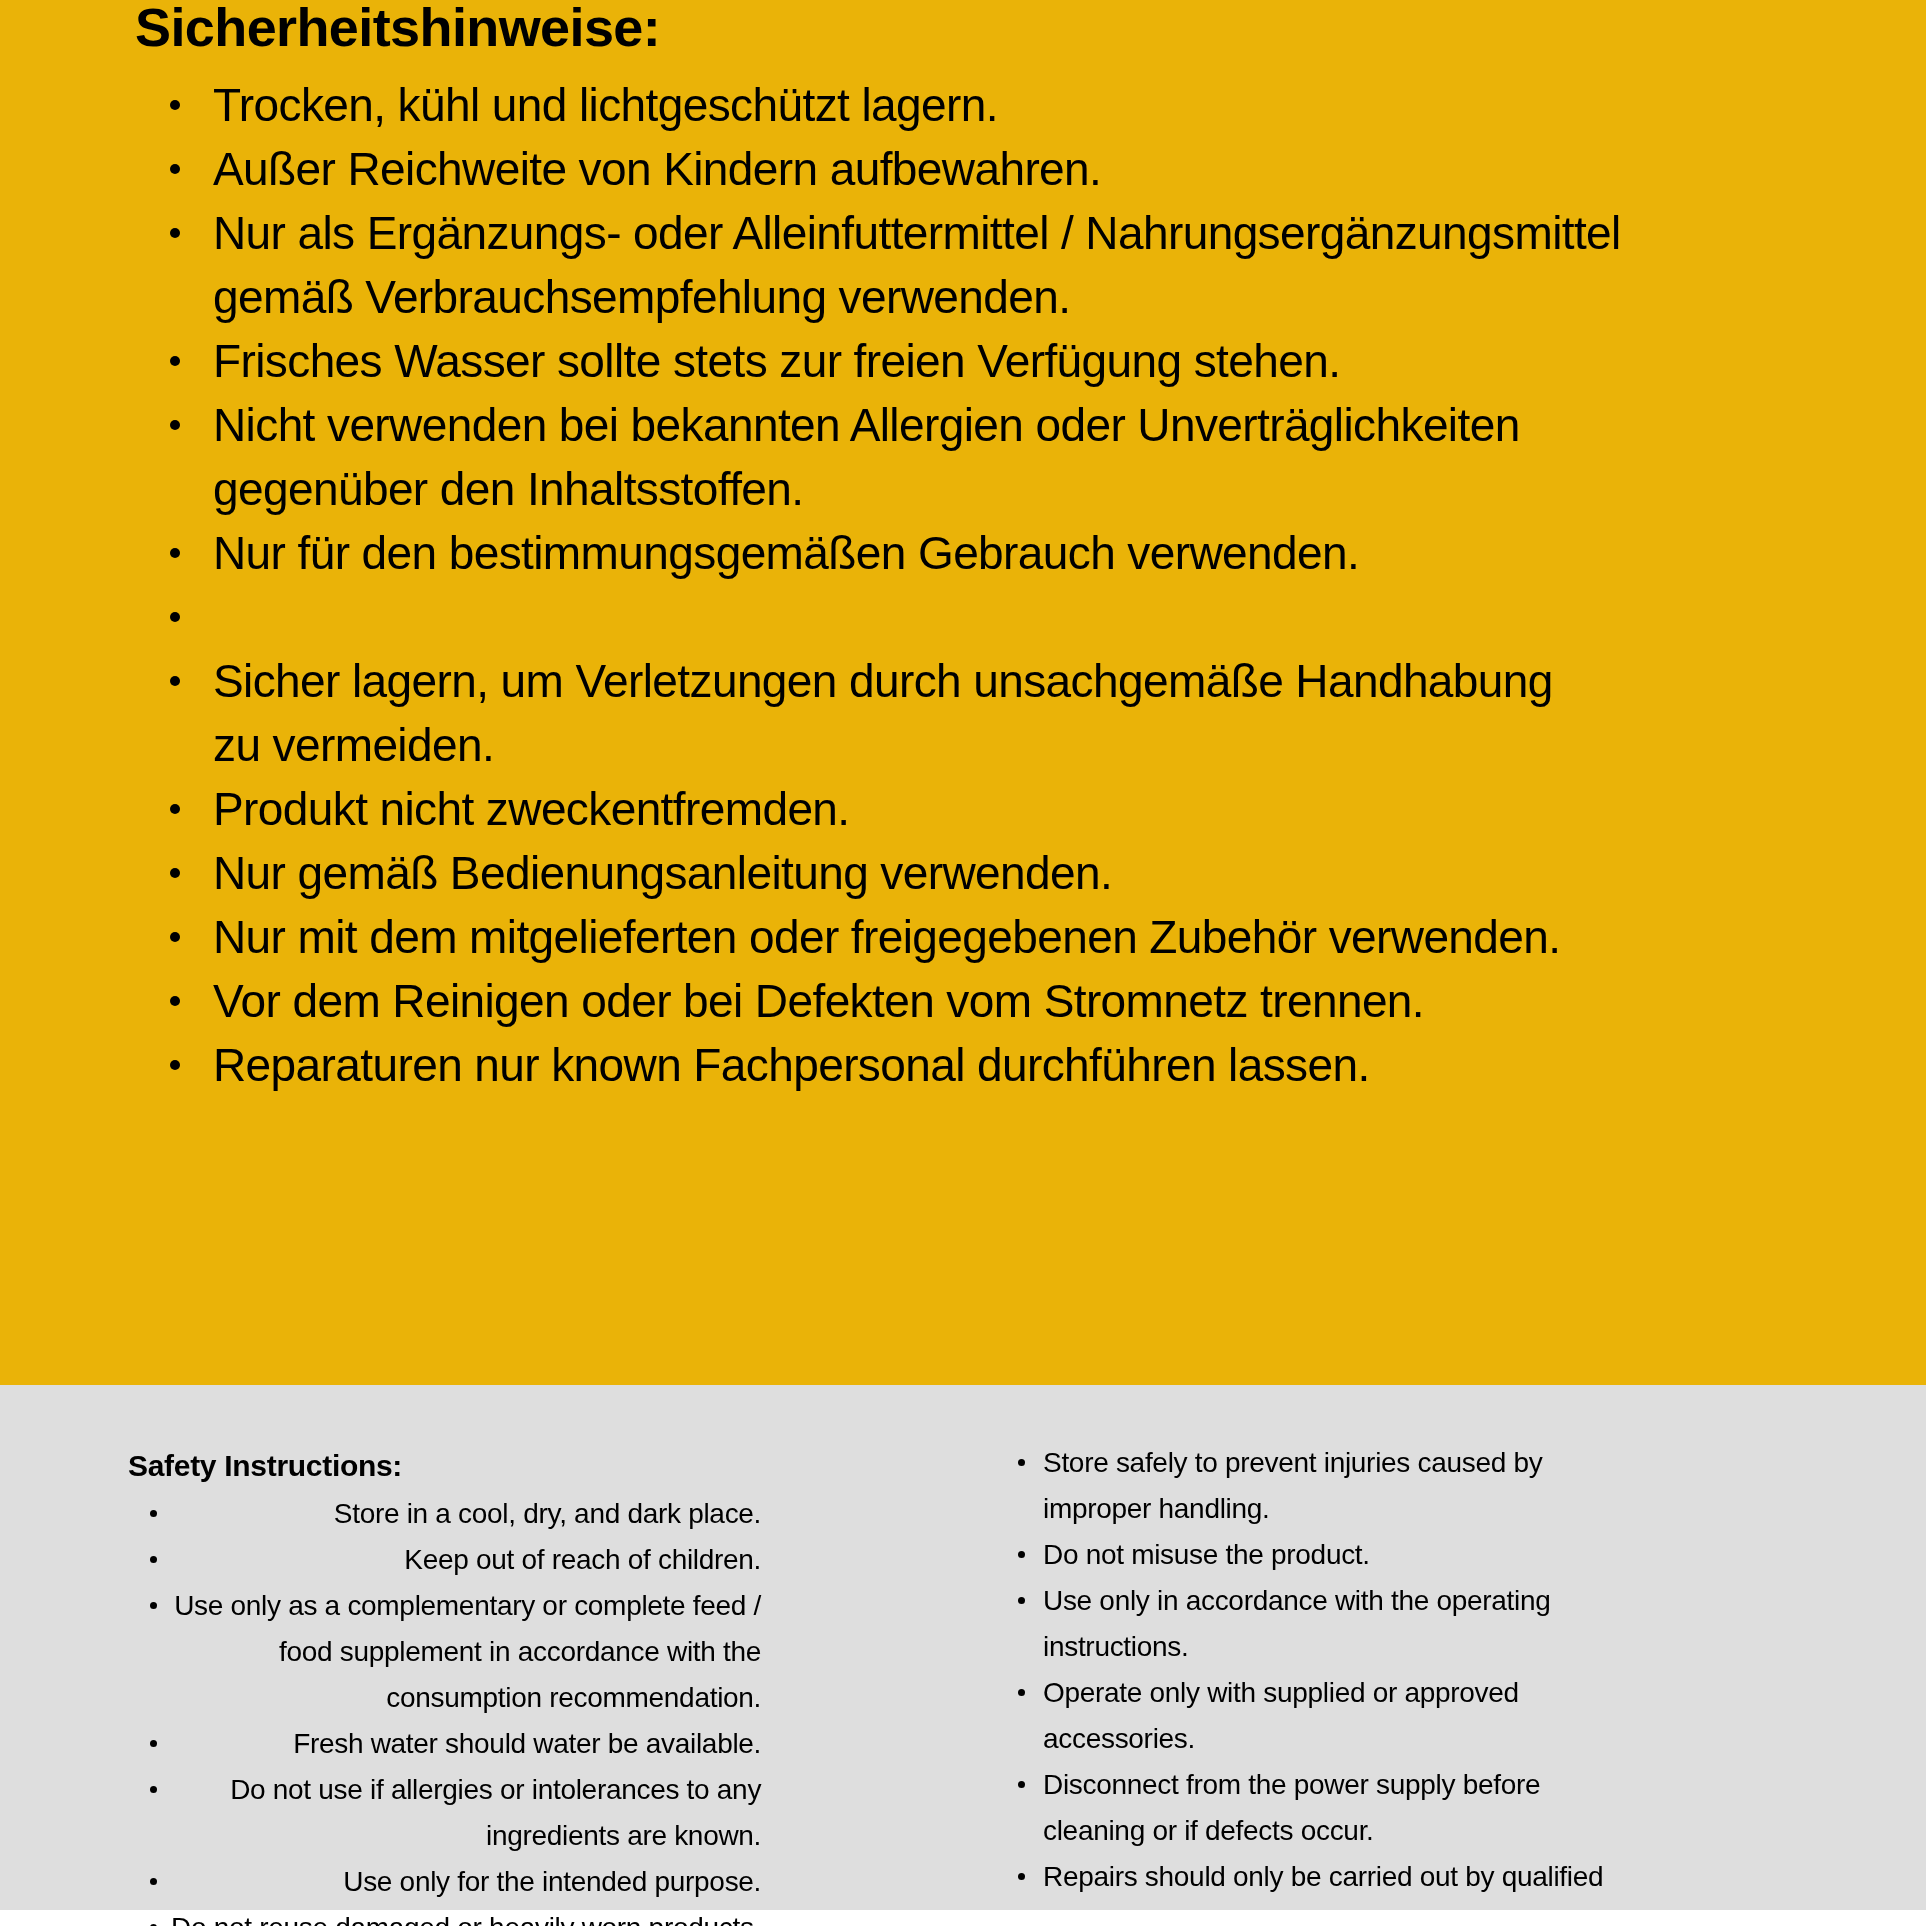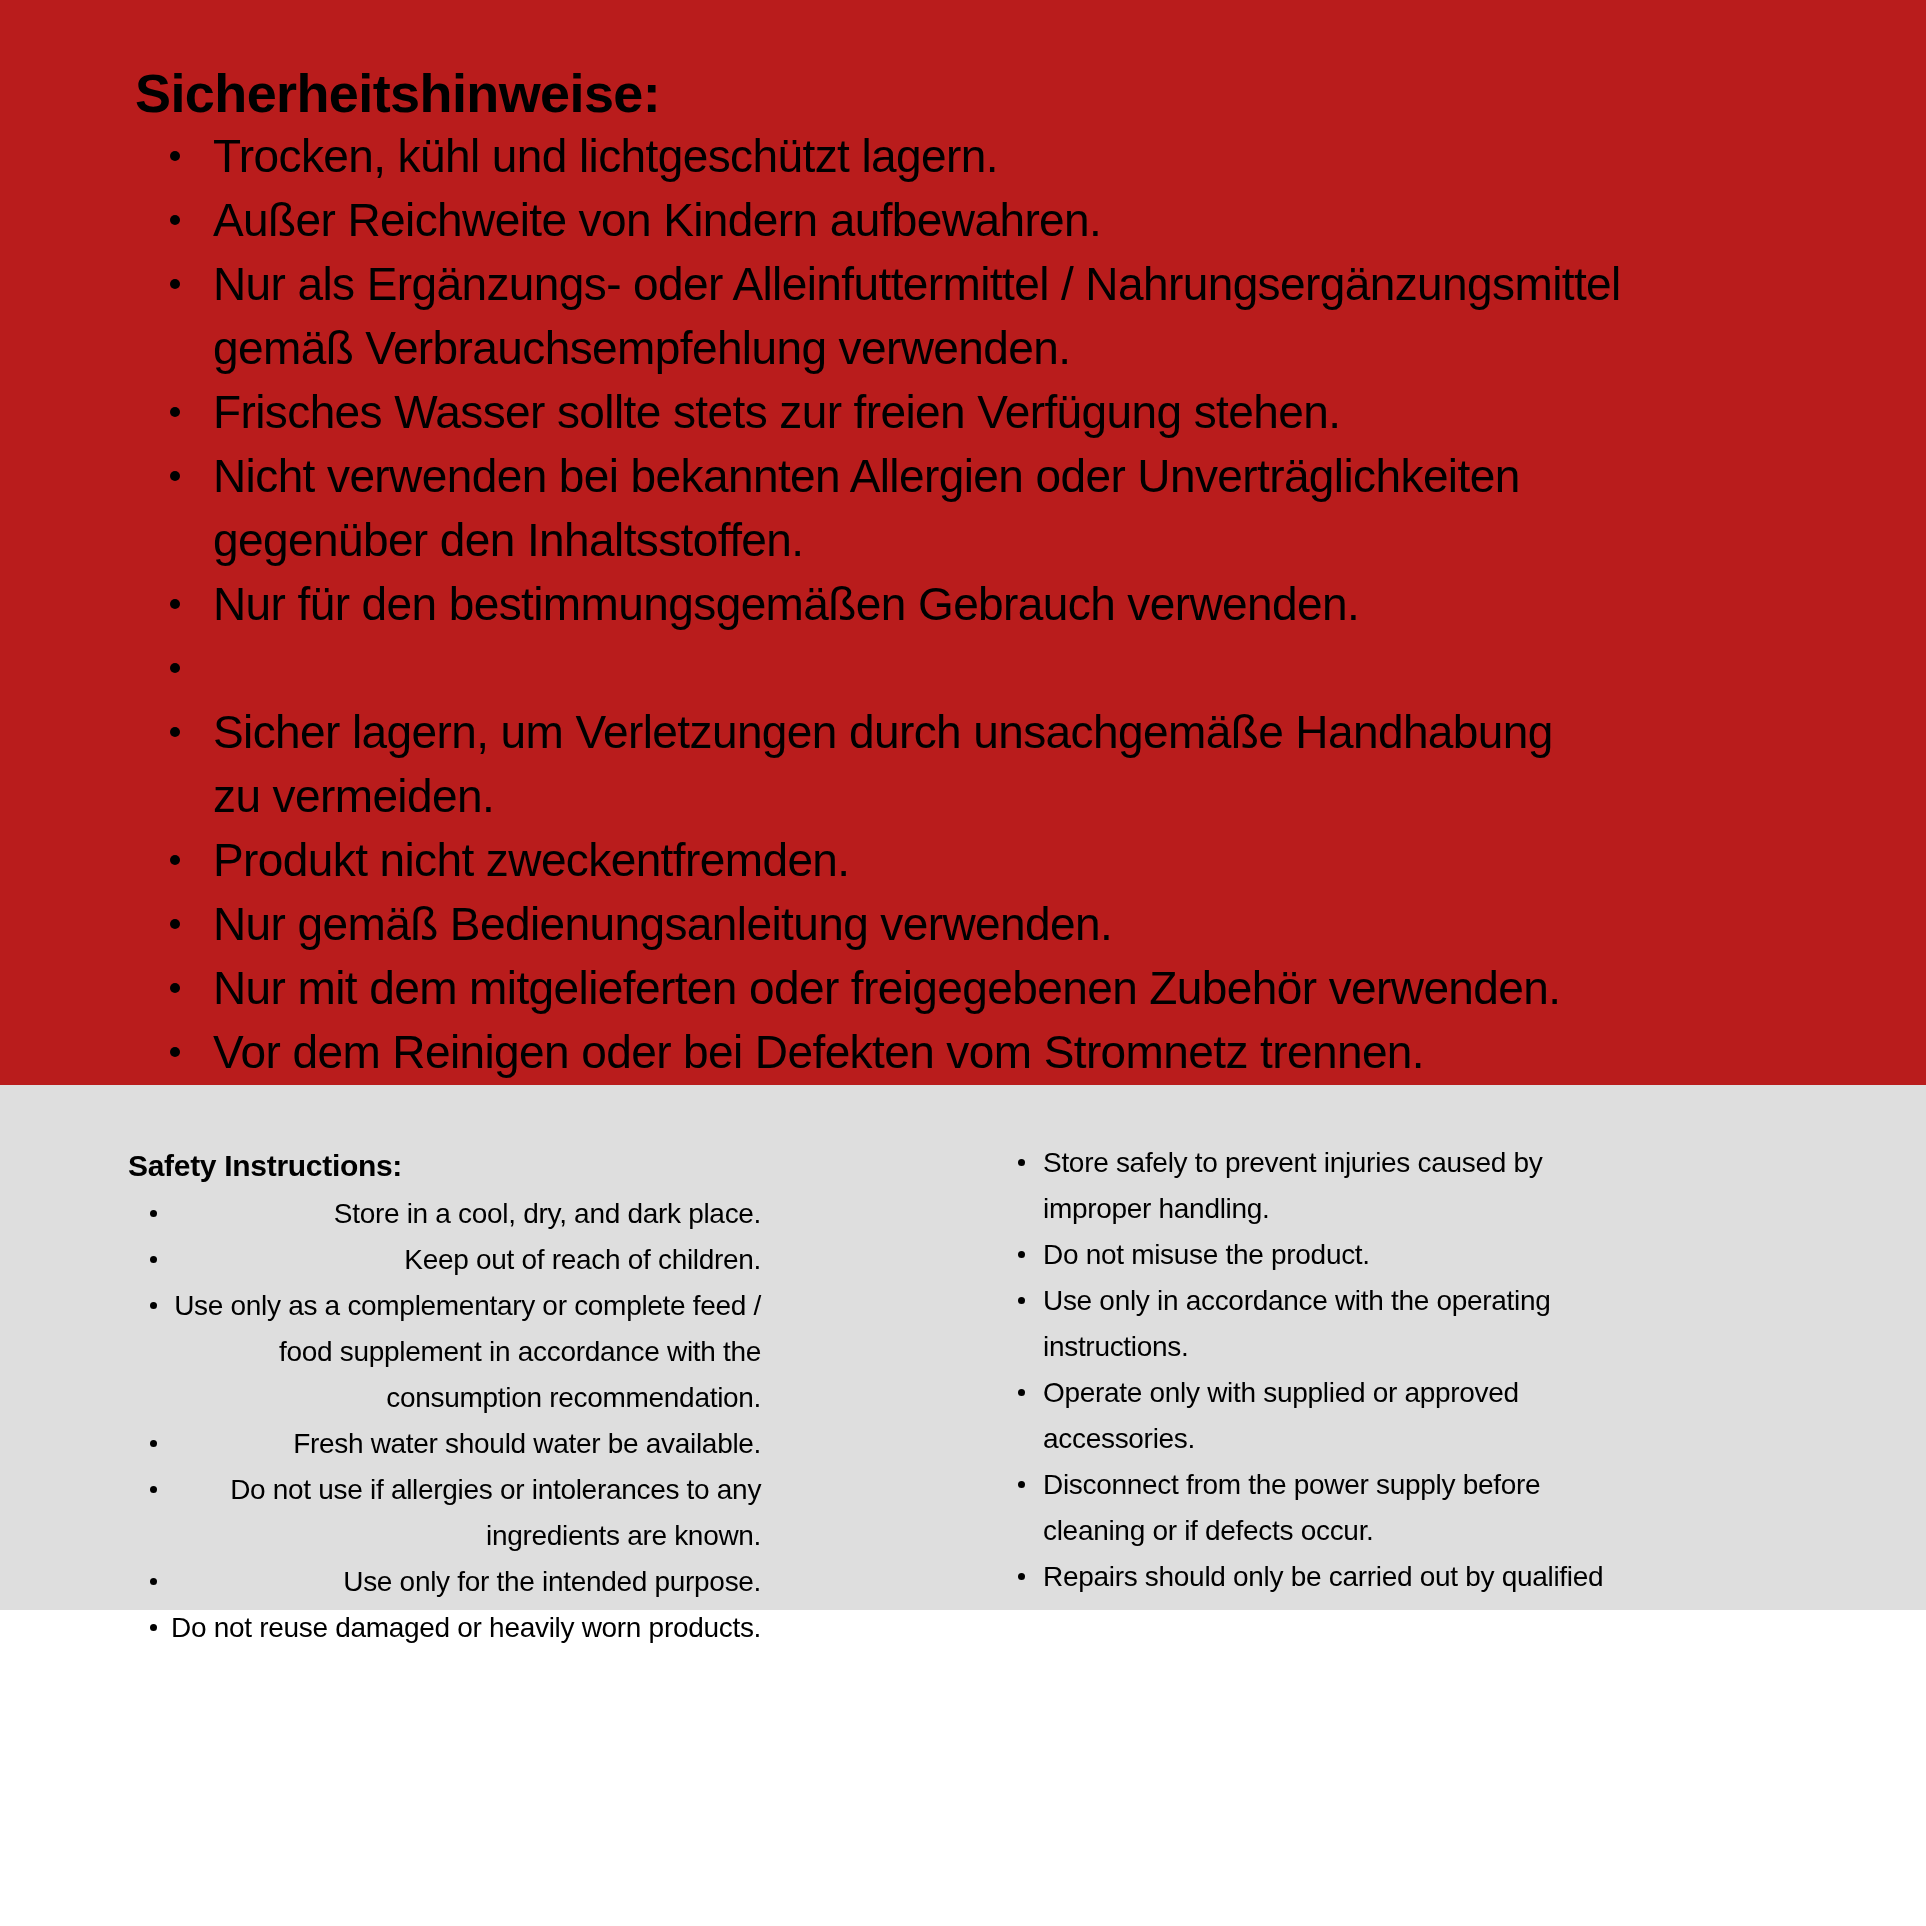--- a/index.html
+++ b/index.html
@@ -10,33 +10,32 @@
     width: 1926px;
     height: 1926px;
     background: #ffffff;
     font-family: "Liberation Sans", sans-serif;
     color: #000000;
     overflow: hidden;
   }
   
   .de-section {
     box-sizing: border-box;
-    height: 1085px;
-    background: #b91c1c;
-    padding-top: 66px;
+    height: 1385px;
+    background: #eab308;
   }
   .de-heading {
     margin: 0 0 0 135px;
     font-size: 54px;
     line-height: 54px;
     font-weight: 700;
     letter-spacing: -0.6px;
   }
   .de-list {
-    margin-top: 4px;
+    margin-top: 19px;
   }
   .row {
     position: relative;
   }
   .dot {
     display: block;
     position: absolute;
     background: #000000;
     border-radius: 50%;
   }

